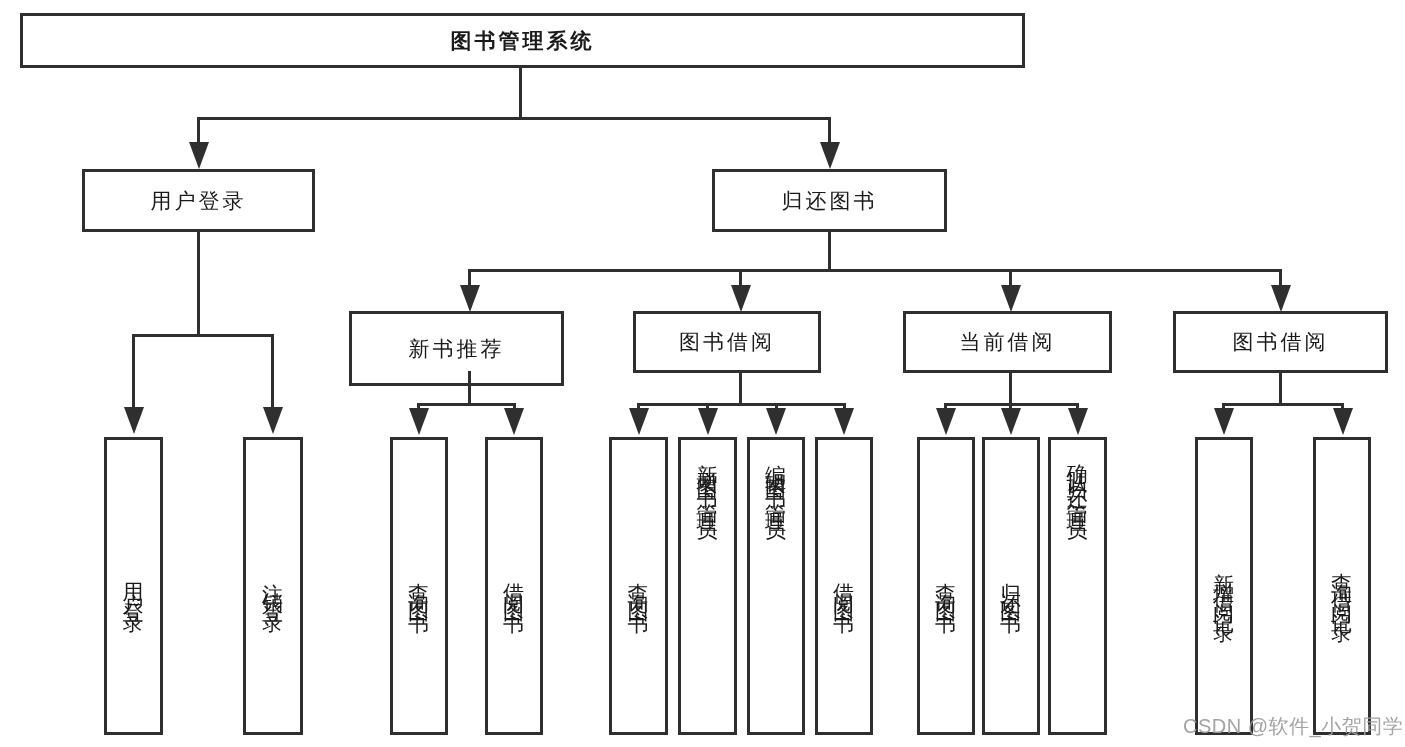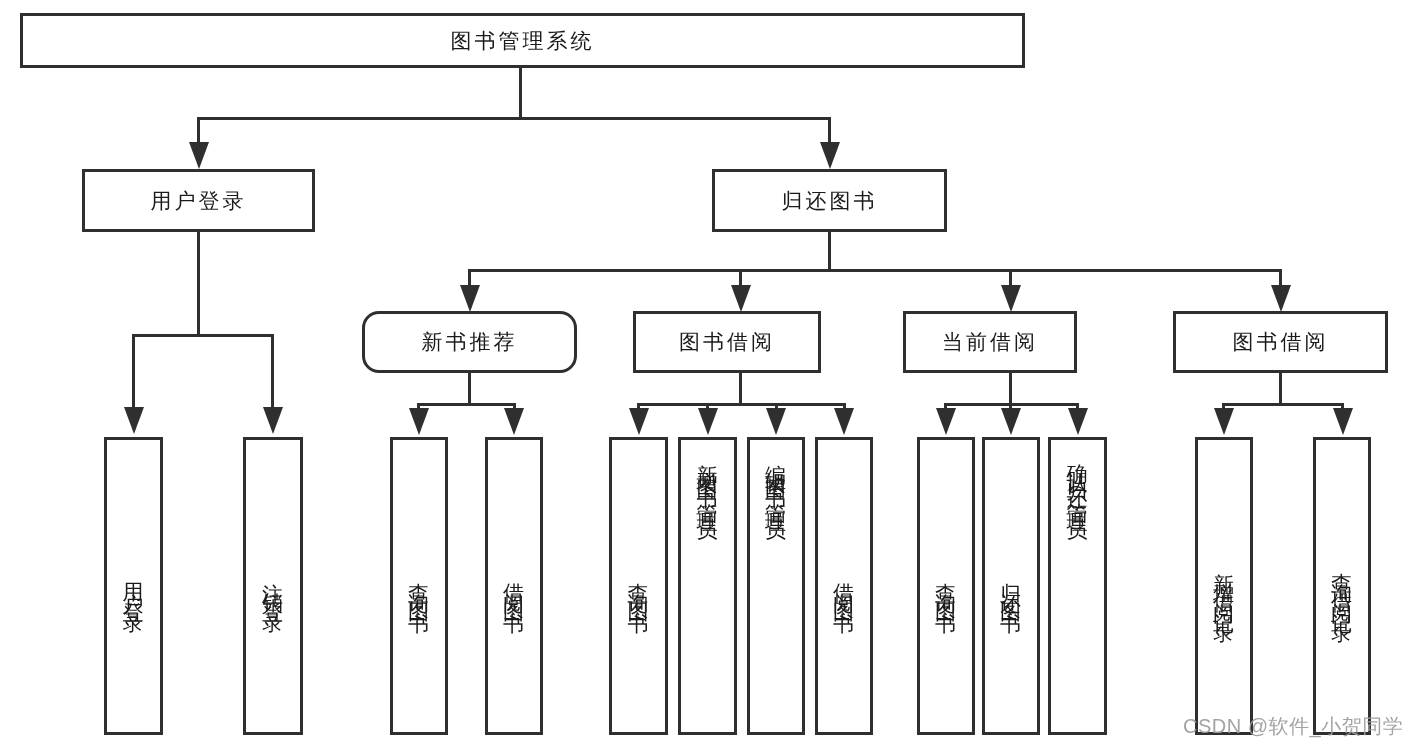--- a/index.html
+++ b/index.html
@@ -46,21 +46,21 @@
     font-size:20px;letter-spacing:0.5px;
     color:rgba(158,158,158,0.95);
     z-index:5;white-space:nowrap;
   }
 </style>
 </head>
 <body>
 
 <div id="canvas">
 
-  <div class="box" style="left:20px;top:13px;width:1005px;height:55px;">
+  <div class="box" style="left:20px;top:13px;width:1005px;height:55px;font-weight:bold;">
     <span>图书管理系统</span>
   </div>
 
   <div class="vline" style="left:519px;top:65px;height:54px;"></div>
   <div class="hline" style="left:197px;top:117px;width:634px;"></div>
   <div class="vline" style="left:197px;top:117px;height:29px;"></div>
   <div class="vline" style="left:828px;top:117px;height:29px;"></div>
   <div class="arrow" style="left:189px;top:142px;"></div>
   <div class="arrow" style="left:820px;top:142px;"></div>
 
@@ -82,27 +82,27 @@
   <div class="hline" style="left:468px;top:269px;width:814px;"></div>
   <div class="vline" style="left:468px;top:269px;height:19px;"></div>
   <div class="vline" style="left:739px;top:269px;height:19px;"></div>
   <div class="vline" style="left:1009px;top:269px;height:19px;"></div>
   <div class="vline" style="left:1279px;top:269px;height:19px;"></div>
   <div class="arrow" style="left:460px;top:285px;"></div>
   <div class="arrow" style="left:731px;top:285px;"></div>
   <div class="arrow" style="left:1001px;top:285px;"></div>
   <div class="arrow" style="left:1271px;top:285px;"></div>
 
-  <div class="box" style="left:362px;top:311px;width:215px;height:62px;border-radius:17px;">
+  <div class="box" style="left:349px;top:311px;width:215px;height:75px;">
     <span>新书推荐</span>
   </div>
   <div class="box" style="left:633px;top:311px;width:188px;height:62px;">
     <span>图书借阅</span>
   </div>
-  <div class="box" style="left:903px;top:311px;width:174px;height:62px;">
+  <div class="box" style="left:903px;top:311px;width:209px;height:62px;">
     <span>当前借阅</span>
   </div>
   <div class="box" style="left:1173px;top:311px;width:215px;height:62px;">
     <span>图书借阅</span>
   </div>
 
   <div class="vline" style="left:468px;top:371px;height:35px;"></div>
   <div class="hline" style="left:417px;top:403px;width:99px;"></div>
   <div class="vline" style="left:417px;top:403px;height:8px;"></div>
   <div class="vline" style="left:513px;top:403px;height:8px;"></div>

